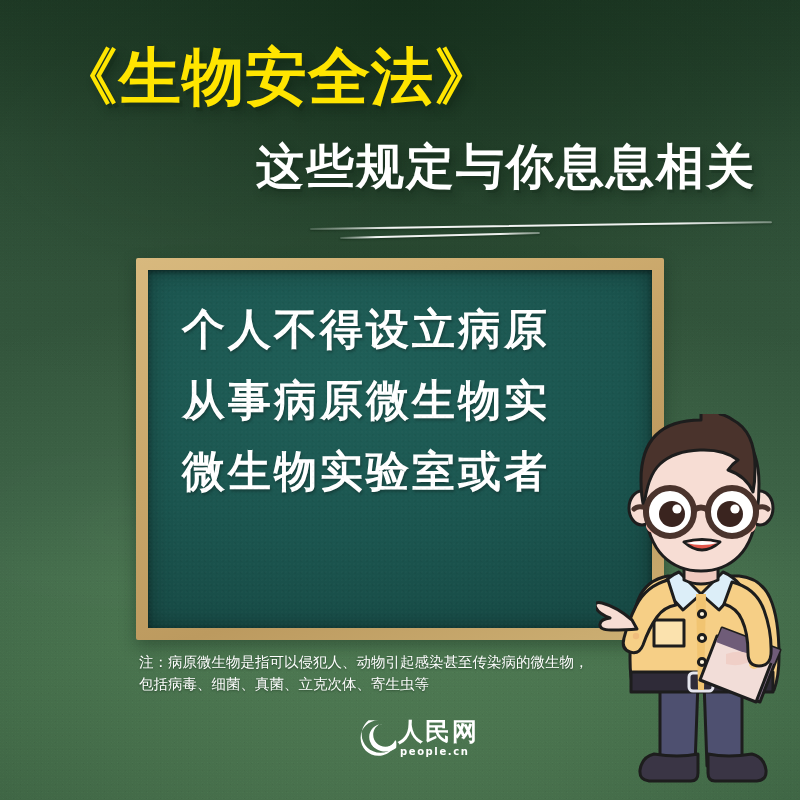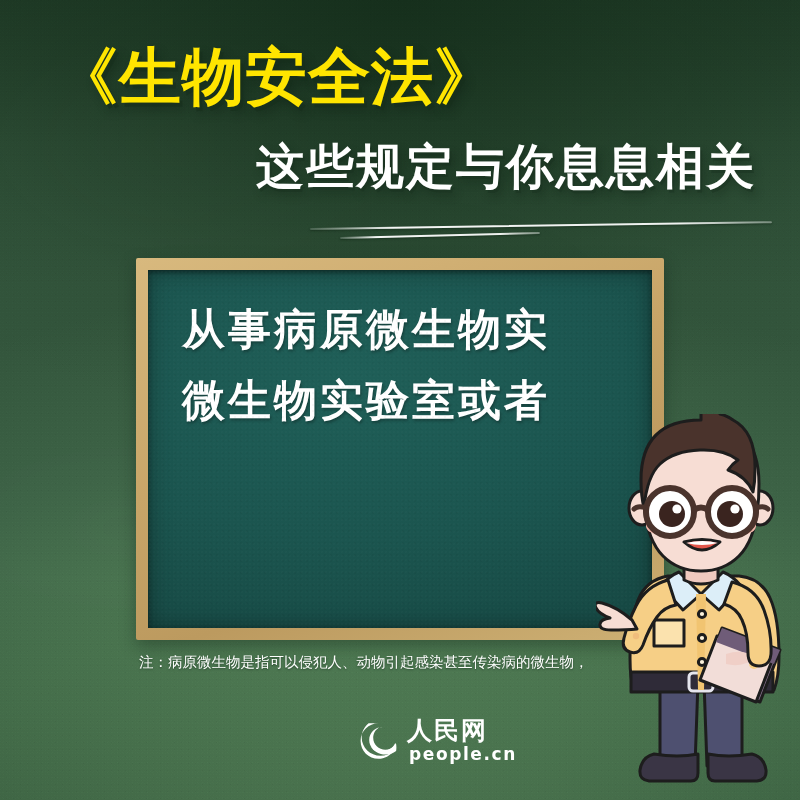--- a/index.html
+++ b/index.html
@@ -161,42 +161,41 @@
   }
   .footnote .ln { display: block; white-space: nowrap; }
 
   
   .logo {
     position: absolute;
     left: 358px;
     top: 718px;
     display: flex;
     align-items: center;
-    gap: 9px;
   }
   .logo-mark { width: 40px; height: 40px; display: block; }
   .logo-words {
     display: flex;
     flex-direction: column;
     align-items: flex-start;
     line-height: 1;
   }
   .logo-cn {
     font-family: "DejaVu Serif", "Liberation Serif", serif;
     font-weight: 700;
     font-size: 25px;
     letter-spacing: 2px;
     color: #ffffff;
   }
   .logo-en {
     margin-top: 3px;
     margin-left: 2px;
     font-family: "DejaVu Sans", "Liberation Sans", sans-serif;
     font-weight: 700;
-    font-size: 17px;
+    font-size: 10px;
     letter-spacing: 1.6px;
     color: #ffffff;
   }
 
   
   .character {
     position: absolute;
     left: 596px;
     top: 414px;
     width: 210px;
@@ -216,28 +215,30 @@
 
   <div class="title-main">《生物安全法》</div>
   <div class="title-sub">这些规定与你息息相关</div>
 
   <div class="rule rule-1"></div>
   <div class="rule rule-2"></div>
 
   <div class="board-frame">
     <div class="board-inner">
       <div class="board-text">
+        <span class="ln">个人不得设立病原</span>
         <span class="ln">从事病原微生物实</span>
         <span class="ln">微生物实验室或者</span>
       </div>
     </div>
   </div>
 
   <div class="footnote">
     <span class="ln">注：病原微生物是指可以侵犯人、动物引起感染甚至传染病的微生物，</span>
+    <span class="ln">包括病毒、细菌、真菌、立克次体、寄生虫等</span>
   </div>
 
   <div class="logo">
     <span class="logo-mark">
       <svg viewBox="0 0 40 40" aria-hidden="true">
         <path d="M20.5 2.2C10.6 2.2 2.6 10.1 2.6 19.9c0 9.9 8 17.9 17.9 17.9 6.1 0 11.6-3.1 14.8-7.8-3.4 3.0-7.8 4.8-12.7 4.8-10.4 0-18.9-8.2-18.9-18.3 0-5.9 2.9-11.1 7.4-14.4-0.2 0-0.4 0.1-0.6 0.1z" fill="#ffffff"></path>
         <path d="M24.4 6.0c-7.3 0-13.2 5.8-13.2 13.0 0 7.2 5.9 13.0 13.2 13.0 5.0 0 9.3-2.7 11.6-6.7-2.2 2.1-5.2 3.4-8.5 3.4-6.8 0-12.3-5.4-12.3-12.0 0-4.3 2.3-8.1 5.8-10.3 1.1-0.3 2.2-0.4 3.4-0.4z" fill="#ffffff"></path>
         <path d="M37.0 22.6c-2.3 4.6-7.3 7.8-13.1 7.8-4.6 0-8.7-2.0-11.3-5.2 2.9 5.0 8.5 8.4 14.9 8.4 4.0 0 7.7-1.3 10.6-3.6 0.2-1.1 0.3-2.2 0.3-3.4 0-1.4-0.1-2.7-0.4-4.0z" fill="#ffffff"></path>
       </svg>
     </span>

